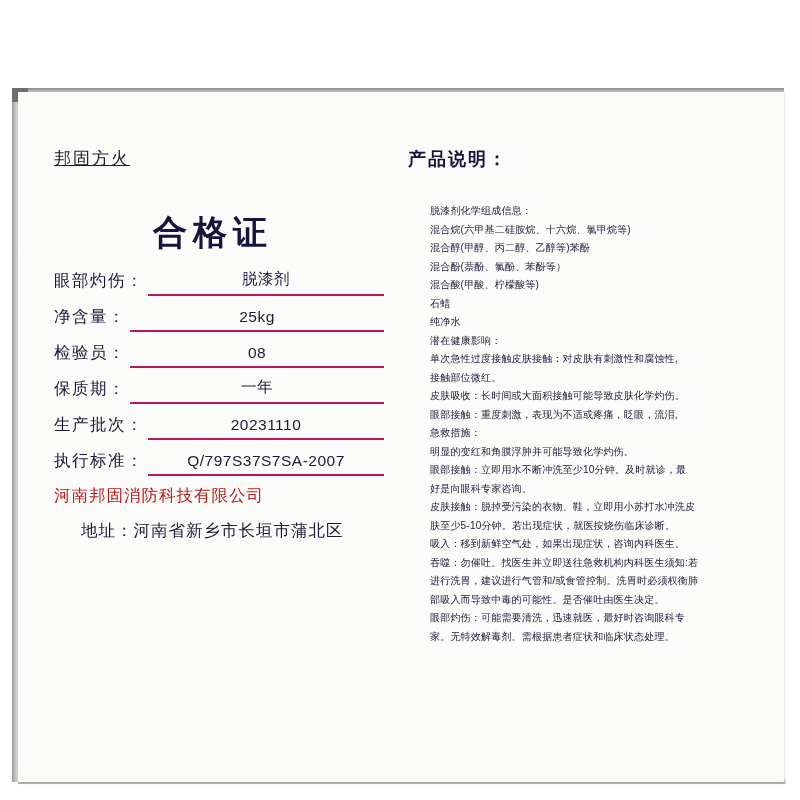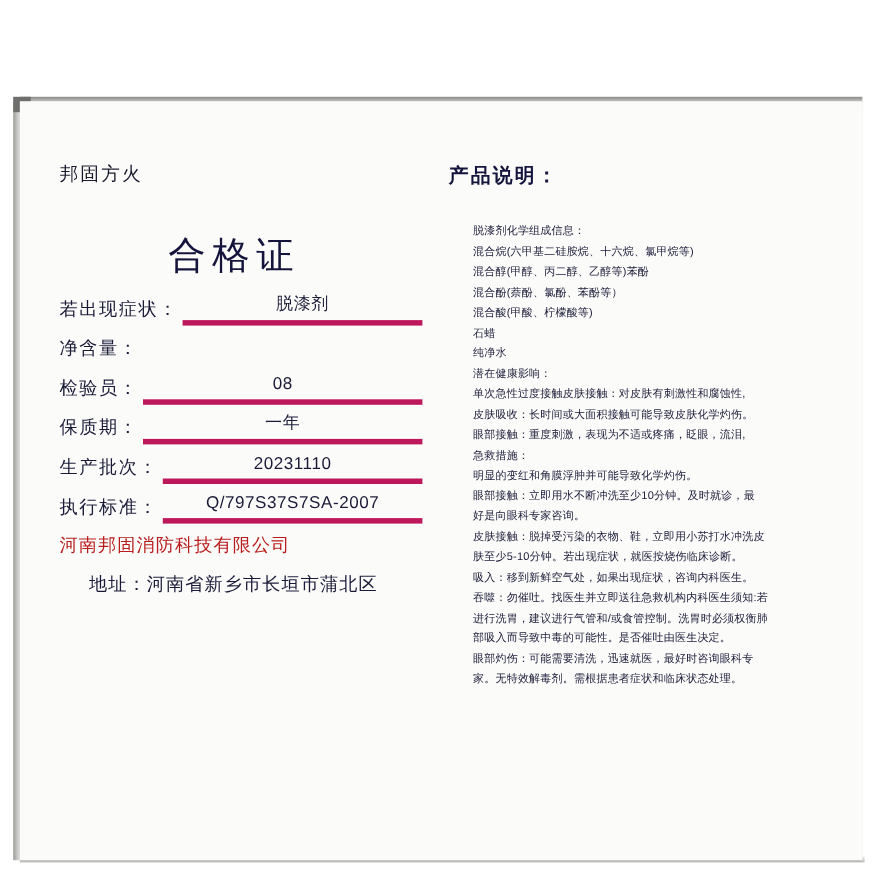--- a/index.html
+++ b/index.html
@@ -63,27 +63,28 @@
 
   
   .brand {
     position: absolute;
     left: 36px;
     top: 55px;
     font-size: 17px;
     letter-spacing: 2px;
     color: #1a1a2e;
     white-space: nowrap;
+    text-decoration: underline;
   }
   .cert-title {
     position: absolute;
     left: 135px;
     top: 118px;
     font-size: 34px;
-    font-weight: normal;
+    font-weight: bold;
     letter-spacing: 6px;
     color: #14143c;
     white-space: nowrap;
   }
   .field-list {
     position: absolute;
     left: 36px;
     top: 168px;
     width: 330px;
   }
@@ -95,21 +96,21 @@
   }
   .field-label {
     font-size: 16.5px;
     color: #1a1a38;
     letter-spacing: 1.5px;
     white-space: nowrap;
     padding-bottom: 4px;
   }
   .field-value-wrap {
     flex: 1;
-    border-bottom: 5px solid #be185d;
+    border-bottom: 2px solid #be185d;
     text-align: center;
     padding-bottom: 4px;
     margin-left: 4px;
   }
   .field-value {
     font-size: 15.5px;
     color: #1a1a38;
     letter-spacing: 0.5px;
     white-space: nowrap;
   }
@@ -168,25 +169,26 @@
   <div class="edge-bottom"></div>
   <div class="corner-dark"></div>
 
   <div class="card">
 
     <div class="brand">邦固方火</div>
     <div class="cert-title">合格证</div>
 
     <div class="field-list">
       <div class="field-row">
-        <span class="field-label">若出现症状：</span>
+        <span class="field-label">眼部灼伤：</span>
         <span class="field-value-wrap"><span class="field-value">脱漆剂</span></span>
       </div>
       <div class="field-row">
         <span class="field-label">净含量：</span>
+        <span class="field-value-wrap"><span class="field-value">25kg</span></span>
       </div>
       <div class="field-row">
         <span class="field-label">检验员：</span>
         <span class="field-value-wrap"><span class="field-value">08</span></span>
       </div>
       <div class="field-row">
         <span class="field-label">保质期：</span>
         <span class="field-value-wrap"><span class="field-value">一年</span></span>
       </div>
       <div class="field-row">
@@ -206,20 +208,21 @@
     <div class="spec-body">
       <div class="spec-line">脱漆剂化学组成信息：</div>
       <div class="spec-line">混合烷(六甲基二硅胺烷、十六烷、氯甲烷等)</div>
       <div class="spec-line">混合醇(甲醇、丙二醇、乙醇等)苯酚</div>
       <div class="spec-line">混合酚(萘酚、氯酚、苯酚等）</div>
       <div class="spec-line">混合酸(甲酸、柠檬酸等)</div>
       <div class="spec-line">石蜡</div>
       <div class="spec-line">纯净水</div>
       <div class="spec-line">潜在健康影响：</div>
       <div class="spec-line">单次急性过度接触皮肤接触：对皮肤有刺激性和腐蚀性,</div>
+      <div class="spec-line">接触部位微红。</div>
       <div class="spec-line">皮肤吸收：长时间或大面积接触可能导致皮肤化学灼伤。</div>
       <div class="spec-line">眼部接触：重度刺激，表现为不适或疼痛，眨眼，流泪,</div>
       <div class="spec-line">急救措施：</div>
       <div class="spec-line">明显的变红和角膜浮肿并可能导致化学灼伤。</div>
       <div class="spec-line">眼部接触：立即用水不断冲洗至少10分钟。及时就诊，最</div>
       <div class="spec-line">好是向眼科专家咨询。</div>
       <div class="spec-line">皮肤接触：脱掉受污染的衣物、鞋，立即用小苏打水冲洗皮</div>
       <div class="spec-line">肤至少5-10分钟。若出现症状，就医按烧伤临床诊断。</div>
       <div class="spec-line">吸入：移到新鲜空气处，如果出现症状，咨询内科医生。</div>
       <div class="spec-line">吞噬：勿催吐。找医生并立即送往急救机构内科医生须知:若</div>

